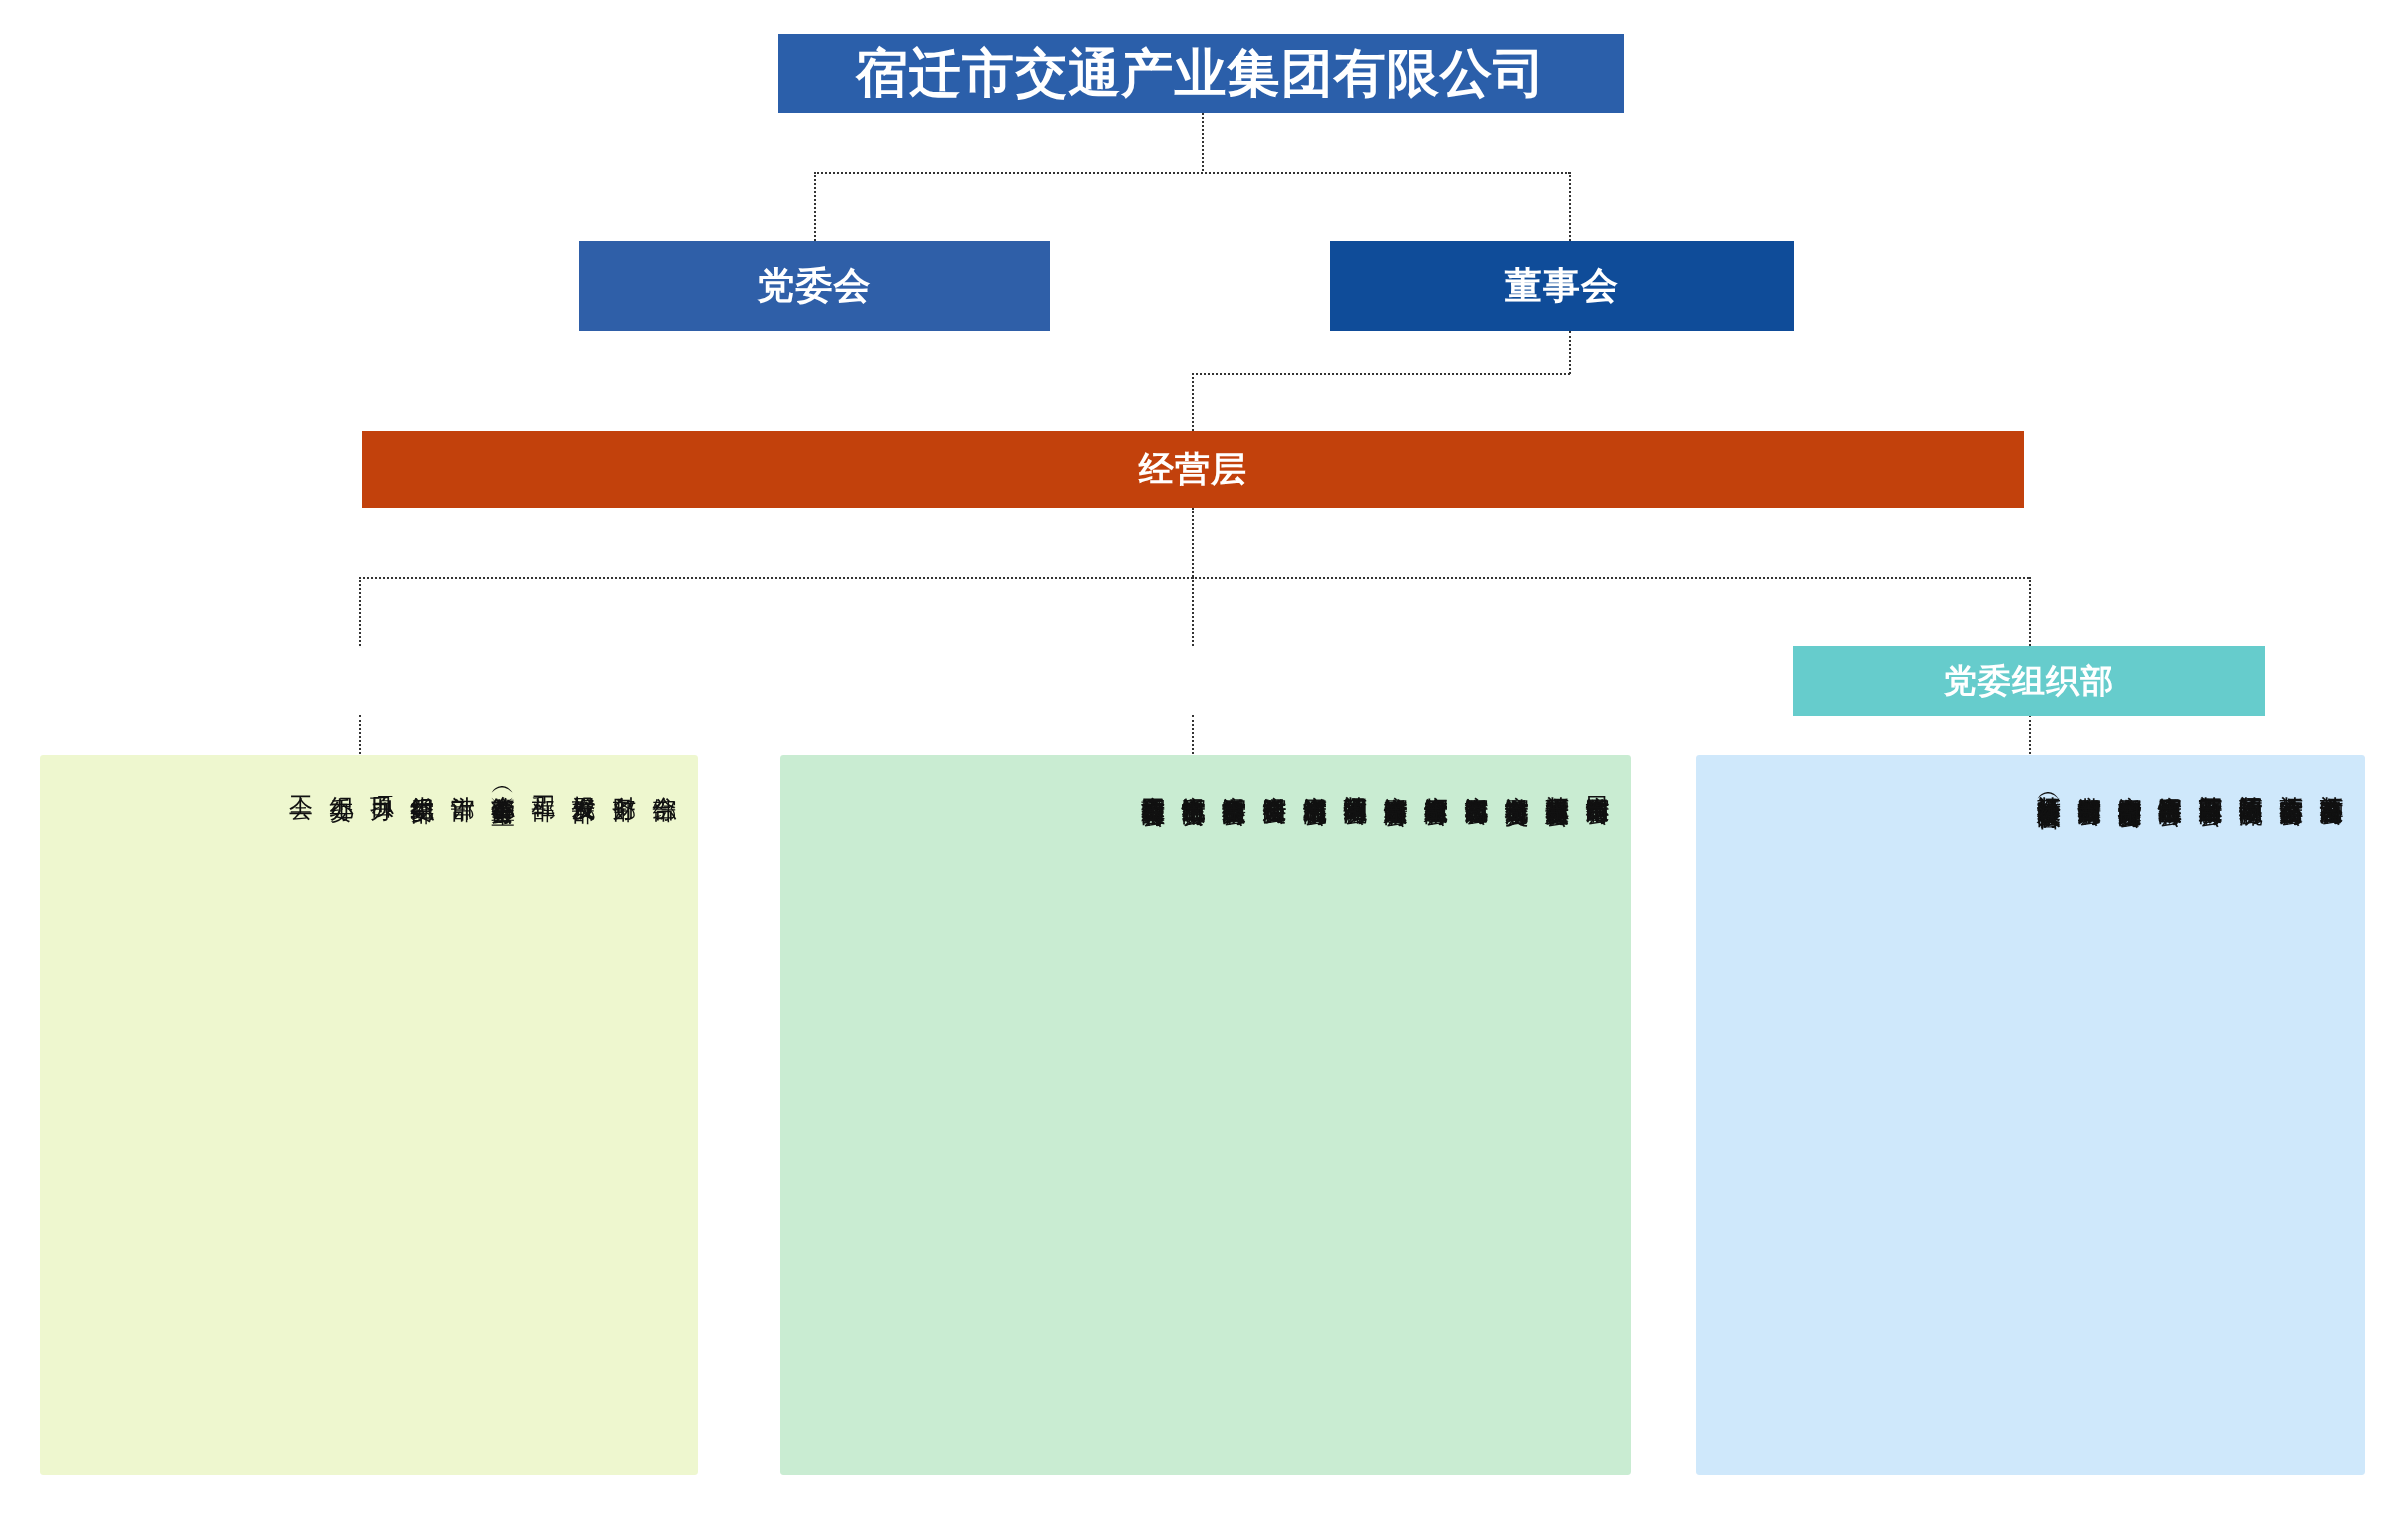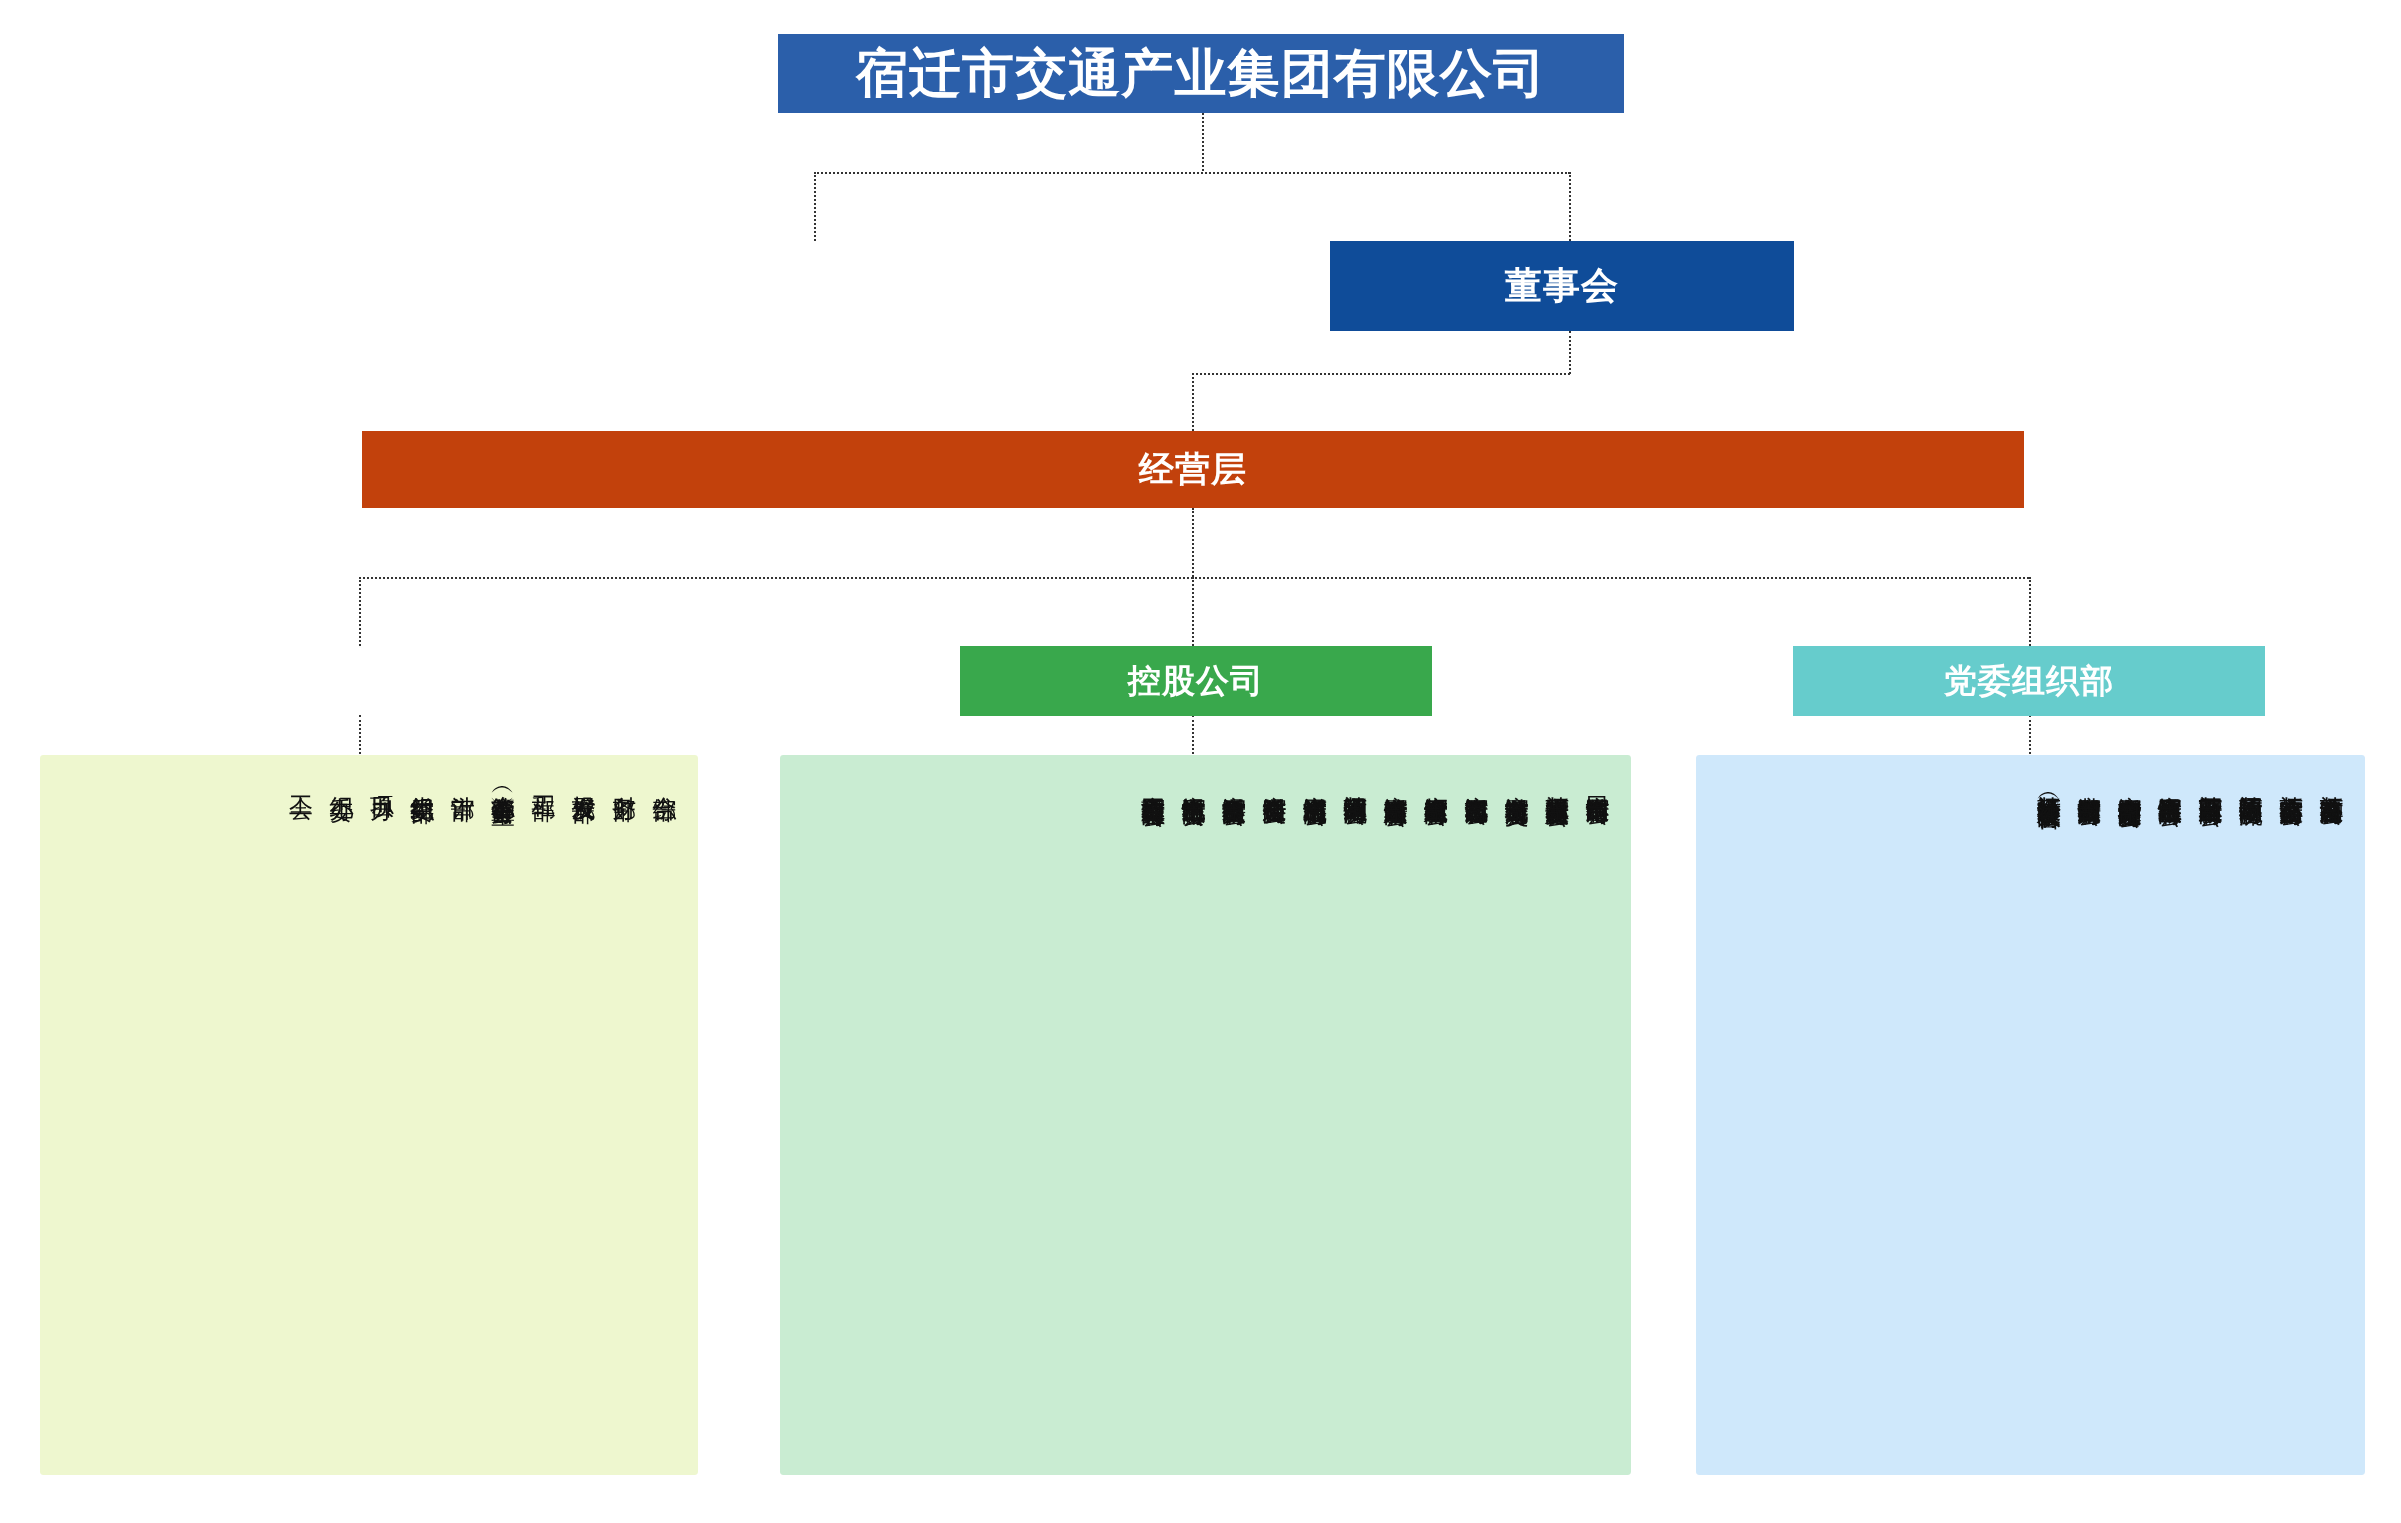--- a/index.html
+++ b/index.html
@@ -168,41 +168,41 @@
 
   <div class="box" id="root-box">
     <span>宿迁市交通产业集团有限公司</span>
   </div>
 
   <div class="vline" style="left:1202px; top:113px; height:58px;"></div>
   <div class="hline" style="left:814px; top:172px; width:756px;"></div>
   <div class="vline" style="left:814px; top:172px; height:69px;"></div>
   <div class="vline" style="left:1569px; top:172px; height:69px;"></div>
 
+  <div class="box" id="party-box">
+    <span>党委会</span>
+  </div>
   <div class="box" id="board-box">
     <span>董事会</span>
   </div>
 
   <div class="vline" style="left:1569px; top:331px; height:43px;"></div>
   <div class="hline" style="left:1192px; top:373px; width:378px;"></div>
   <div class="vline" style="left:1192px; top:373px; height:58px;"></div>
 
   <div class="box" id="manage-box">
     <span>经营层</span>
   </div>
 
   <div class="vline" style="left:1192px; top:508px; height:69px;"></div>
   <div class="hline" style="left:359px; top:577px; width:1670px;"></div>
   <div class="vline" style="left:359px; top:577px; height:69px;"></div>
   <div class="vline" style="left:1192px; top:577px; height:69px;"></div>
   <div class="vline" style="left:2029px; top:577px; height:69px;"></div>
 
-  <div class="group-head" id="head-holding">
-    <span>控股公司</span>
-  </div>
   <div class="group-head" id="head-share">
     <span>党委组织部</span>
   </div>
 
   <div class="vline" style="left:359px; top:715px; height:39px;"></div>
   <div class="vline" style="left:1192px; top:715px; height:39px;"></div>
   <div class="vline" style="left:2029px; top:715px; height:39px;"></div>
 
   <div class="panel" id="panel-func">
     <div class="vitem">综合部</div>

